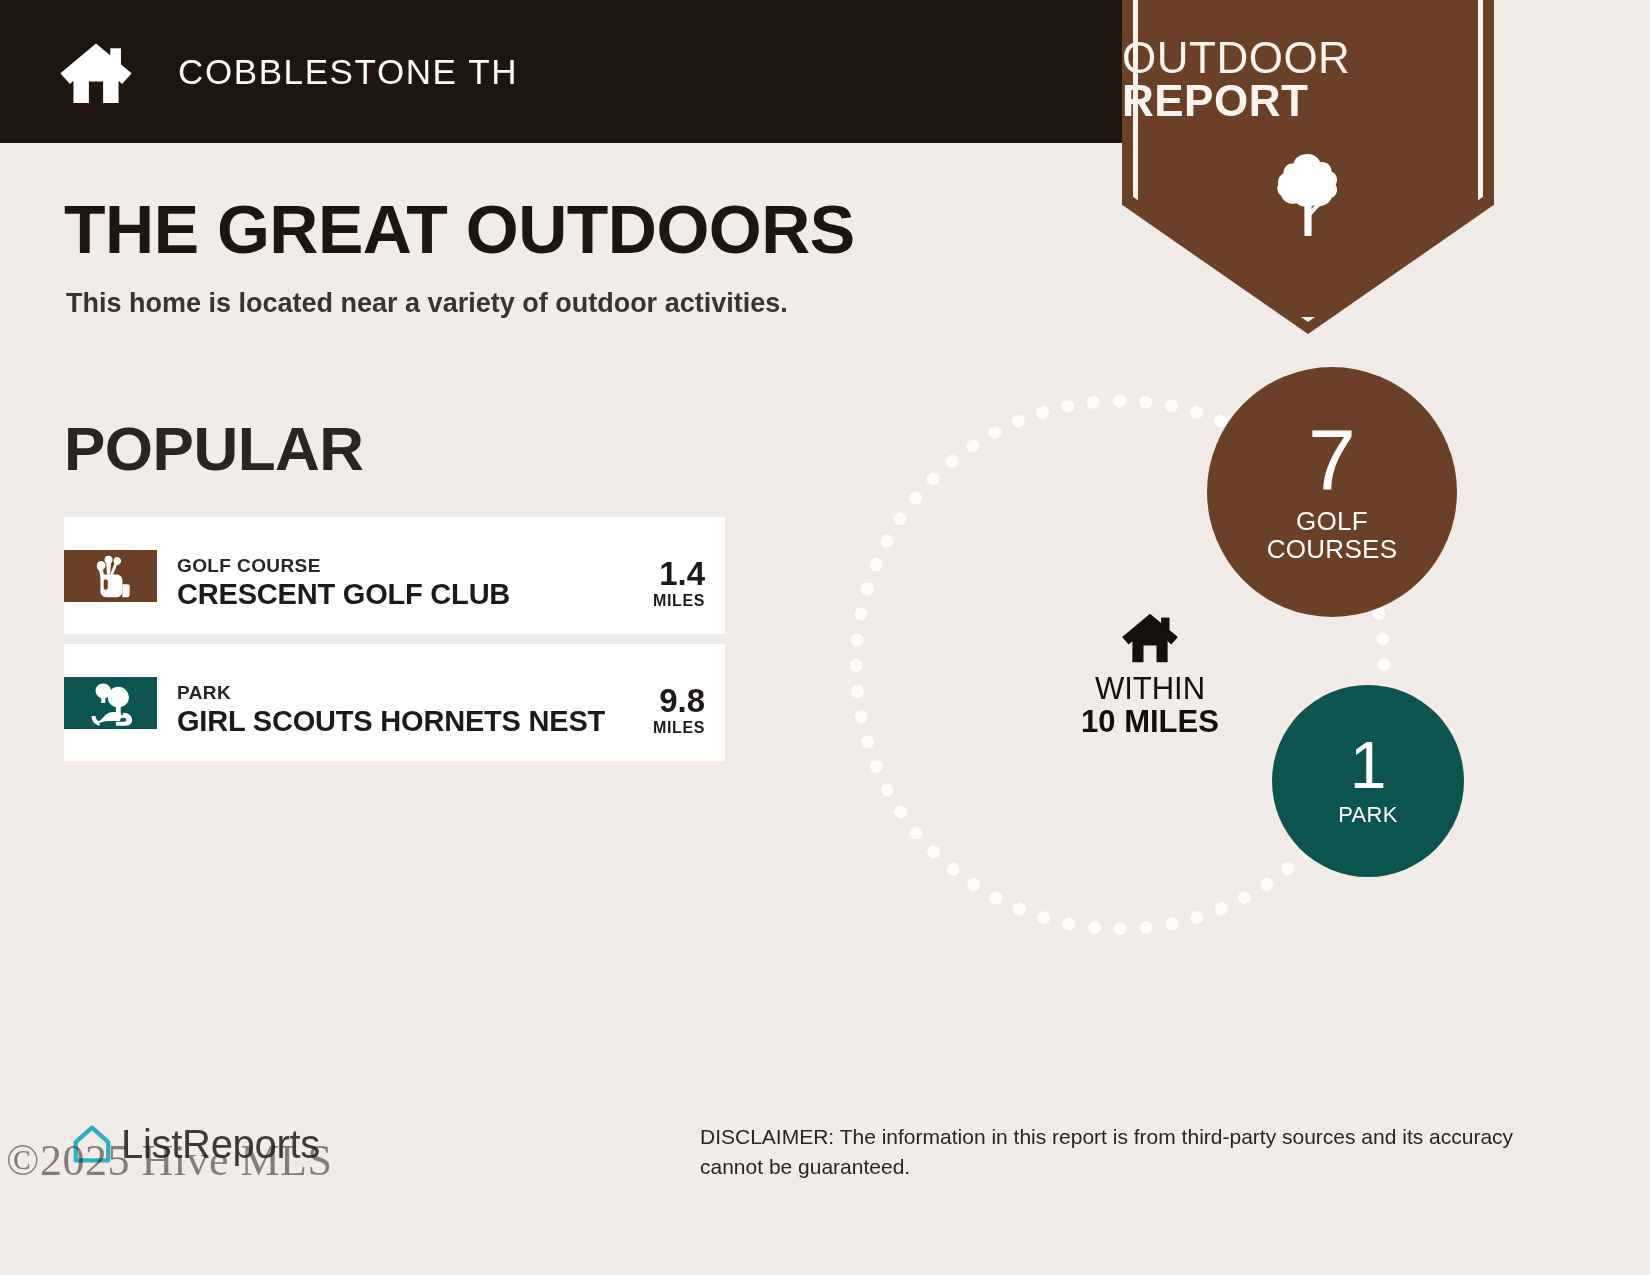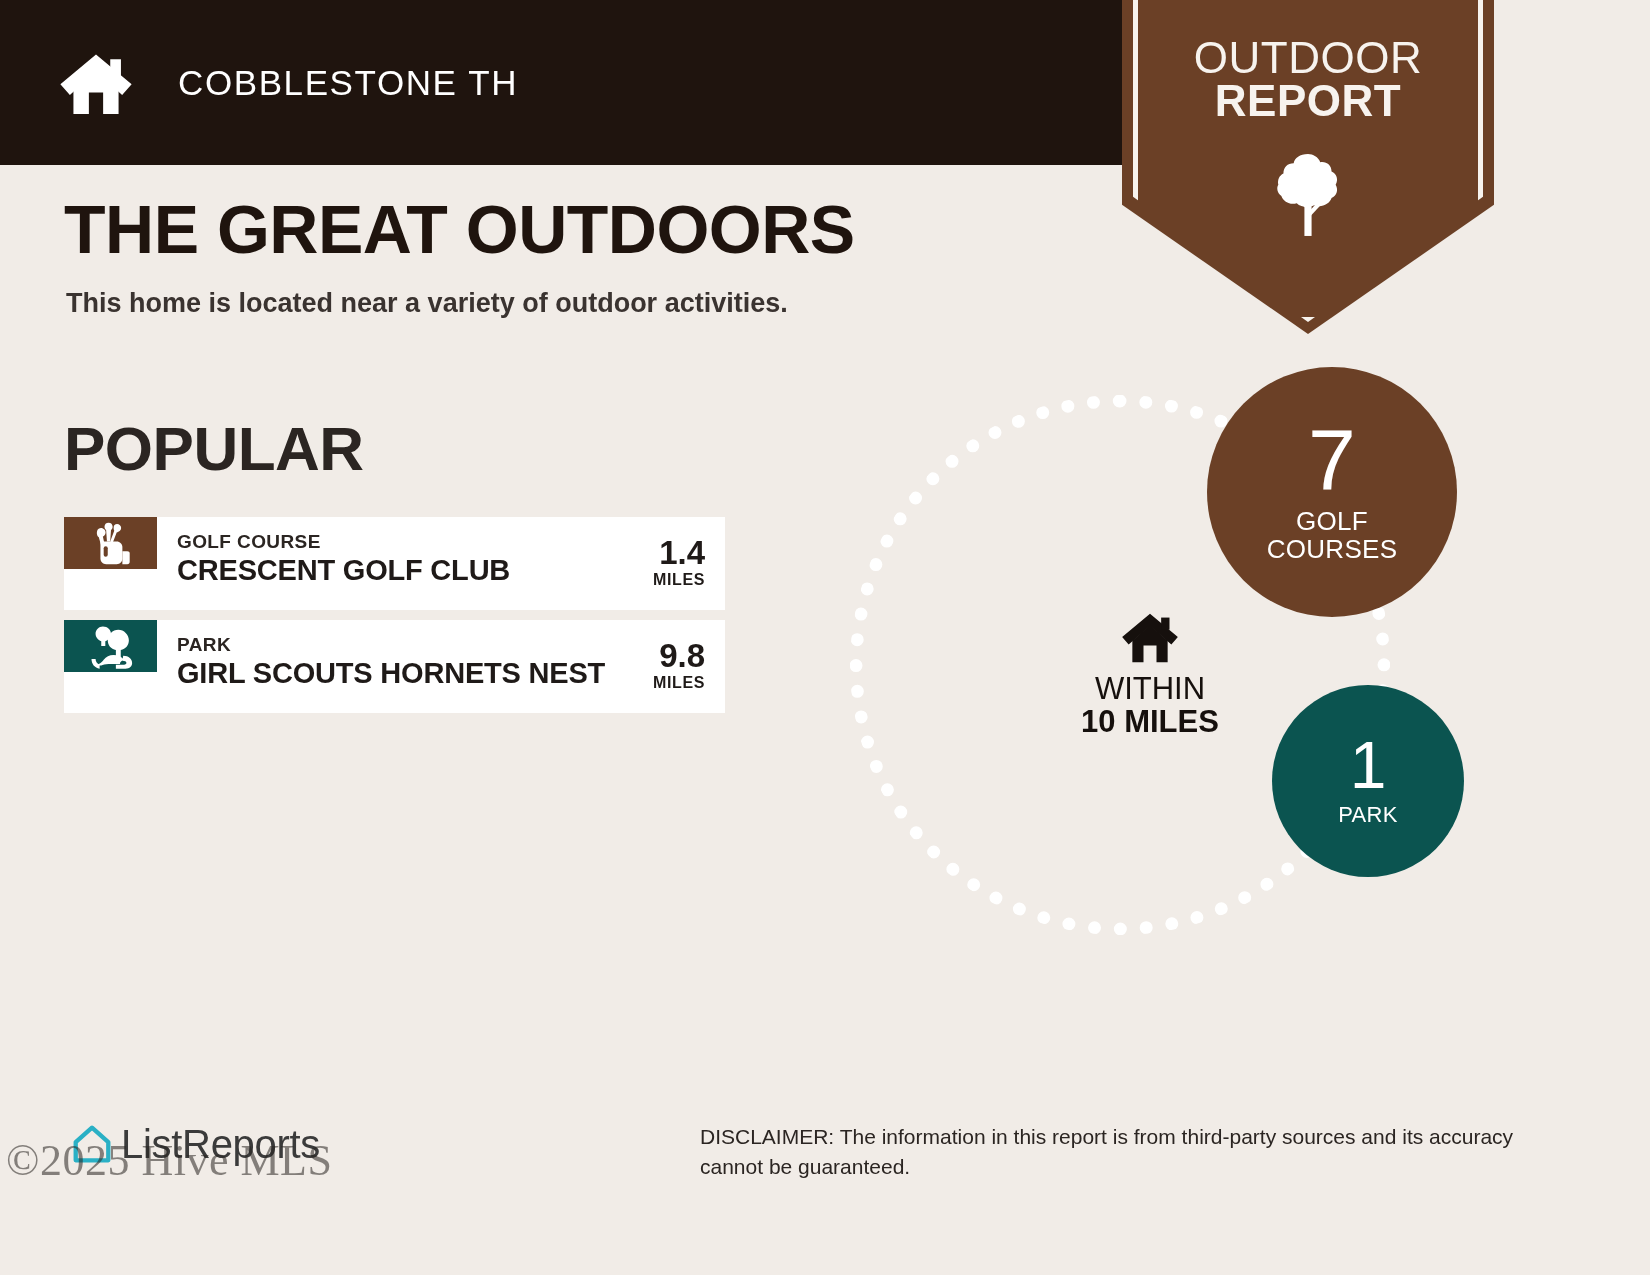--- a/index.html
+++ b/index.html
@@ -11,21 +11,21 @@
     font-family: "Liberation Sans", sans-serif;
     overflow: hidden;
     position: relative;
   }
 
   
   .header {
     position: absolute;
     top: 0; left: 0;
     width: 1280px;
-    height: 165px;
+    height: 143px;
     background: #1f140e;
     display: flex;
     align-items: center;
     padding-left: 58px;
     z-index: 2;
   }
   .header-home-icon { width: 76px; height: 76px; flex: 0 0 auto; }
   .header-title {
     color: #ffffff;
     font-size: 35px;
@@ -54,21 +54,20 @@
   .badge-inner-line {
     position: absolute;
     left: 11px; right: 11px; top: -20px; bottom: 12px;
     border: 5px solid #f7f3ee;
     -webkit-clip-path: polygon(0 0, 100% 0, 100% 64%, 50% 100%, 0 64%);
     clip-path: polygon(0 0, 100% 0, 100% 64%, 50% 100%, 0 64%);
   }
   .badge-text {
     position: absolute;
     top: 42px; left: 0; width: 100%;
-    text-align: center;
     color: #f7f3ee;
     line-height: 0.98;
     z-index: 2;
   }
   .badge-l1 { font-size: 44px; font-weight: 400; letter-spacing: 0.5px; display:block; }
   .badge-l2 { font-size: 44px; font-weight: 700; letter-spacing: 0.5px; display:block; }
   .badge-tree {
     position: absolute;
     top: 158px; left: 50%;
     transform: translateX(-50%);
@@ -111,24 +110,24 @@
 
   .poi-list {
     position: absolute;
     left: 64px;
     top: 517px;
     width: 661px;
   }
   .poi-row {
     display: flex;
     background: #ffffff;
-    height: 93px;
+    height: 117px;
     margin-bottom: 10px;
     overflow: hidden;
-    align-items: flex-start;
+    align-items: center;
   }
   .poi-icon-box {
     width: 93px;
     flex: 0 0 93px;
     display: flex;
     align-items: center;
     justify-content: center;
   }
   .poi-icon-box.brown { background: #6b4026; }
   .poi-icon-box.teal  { background: #0b5450; }

